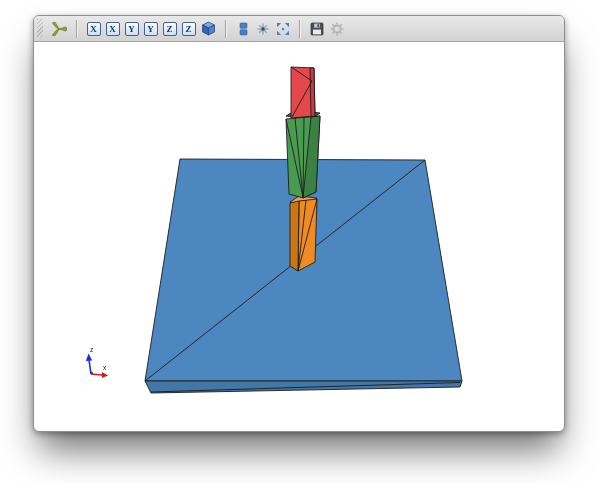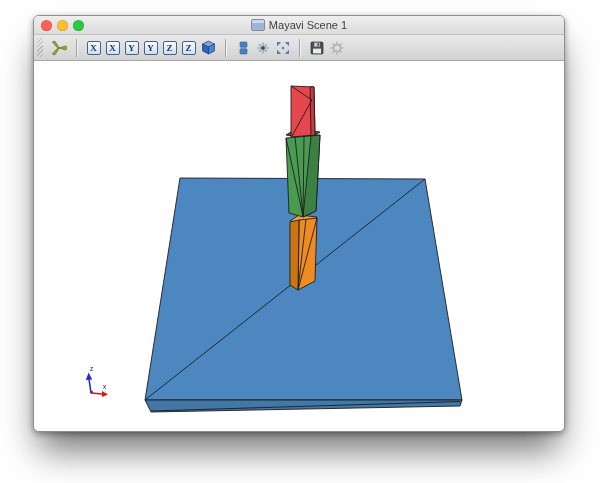--- a/index.html
+++ b/index.html
@@ -32,31 +32,20 @@
   .mesh polygon,.mesh line{stroke-width:0.9;stroke-linejoin:round;}
   .mesh line{fill:none;}
   .axes-label{font-size:6.5px;fill:#141414;font-family:"Liberation Sans",sans-serif;}
 </style>
 </head>
 <body>
 
 <div class="stage">
   <div class="window">
 
-    <div class="titlebar">
-      <div class="lights">
-        <div class="light" id="light-close" style="background: rgb(255, 97, 89);"></div>
-        <div class="light" id="light-min" style="background: rgb(255, 189, 47);"></div>
-        <div class="light" id="light-zoom" style="background: rgb(41, 201, 65);"></div>
-      </div>
-      <div class="titlewrap">
-        <div class="title-icon"></div>
-        <div class="title-text">Mayavi Scene 1</div>
-      </div>
-    </div>
 
     <div class="toolbar">
       <div class="handle"></div>
 
       <button class="tb-btn">
         <svg width="16" height="16" viewBox="0 0 14 14">
           <g fill="#8ea832" stroke="#5c711c" stroke-width="0.6">
             <polygon points="7,7 13,5.2 14,7 13,8.8"></polygon>
             <polygon points="7,7 4.6,5.8 1.2,1.6 3.4,1 5.8,4.6"></polygon>
             <polygon points="7,7 4.6,8.2 1.2,12.4 3.4,13 5.8,9.4"></polygon>

